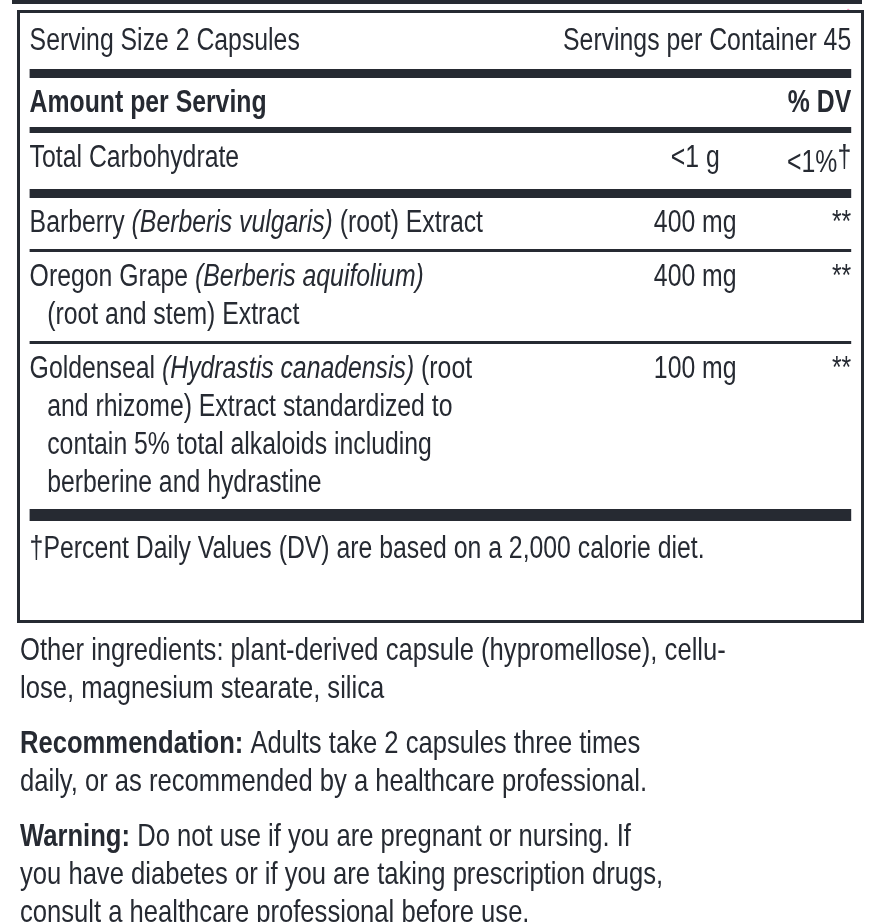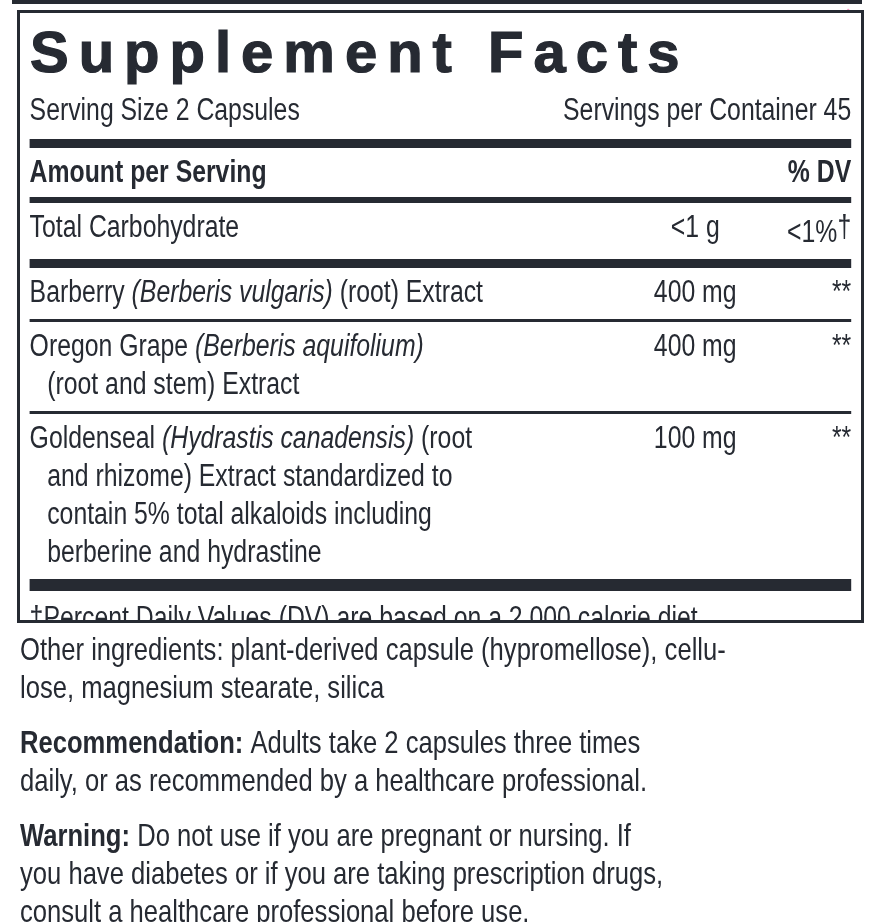--- a/index.html
+++ b/index.html
@@ -95,21 +95,20 @@
 </head>
 <body>
 
 <div class="page">
 
   <div class="top-line"></div>
   <div class="artifact-pink"></div>
 
   <div class="facts-box">
 
-    <div class="title">Supplement Facts</div>
 
     <div class="cond">
 
       <div class="serving-row">
         <span>Serving Size 2 Capsules</span>
         <span>Servings per Container 45</span>
       </div>
 
       <div class="bar bar-thick"></div>
 

